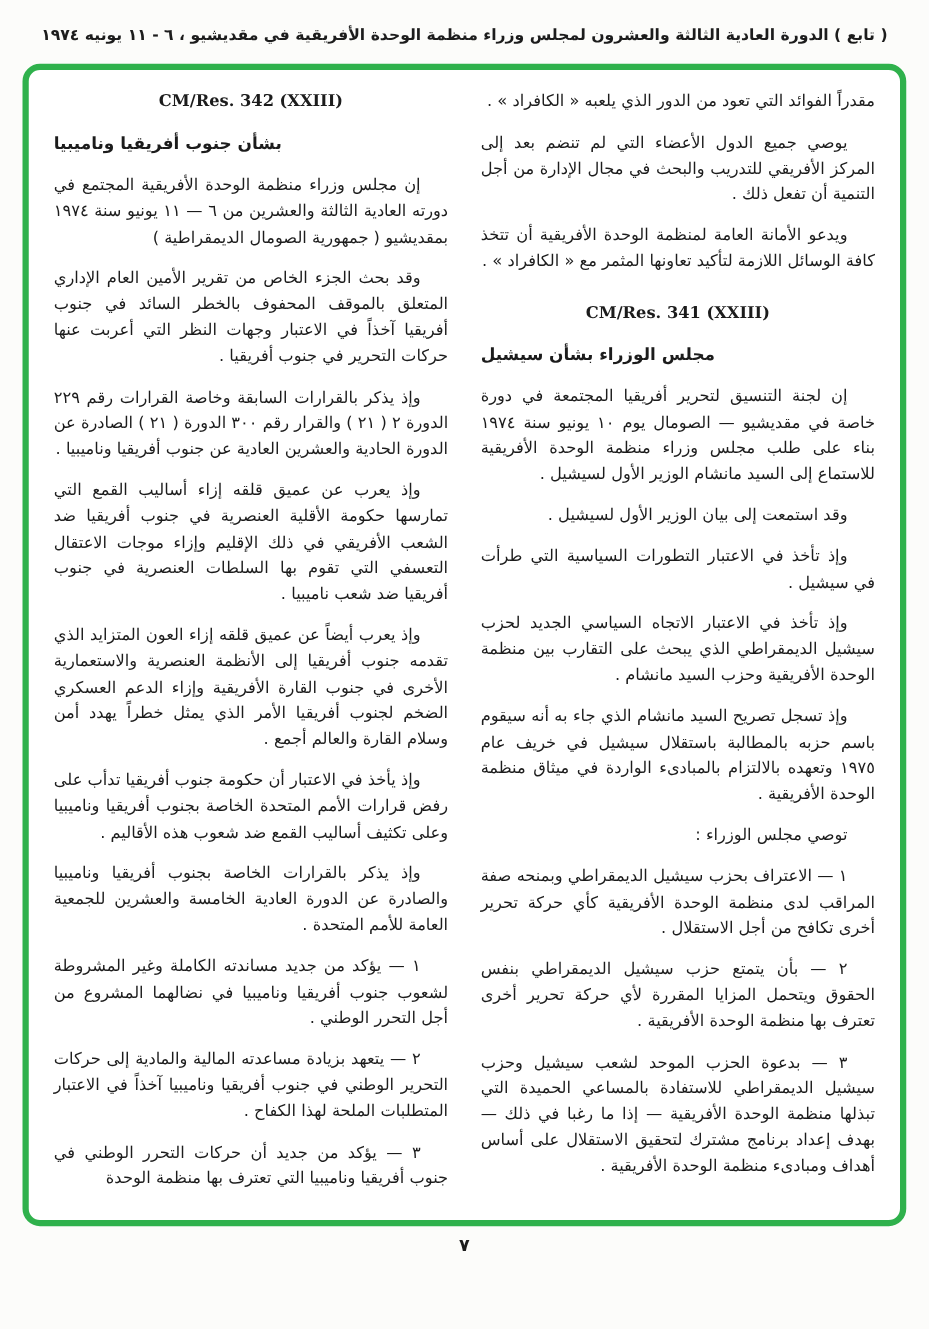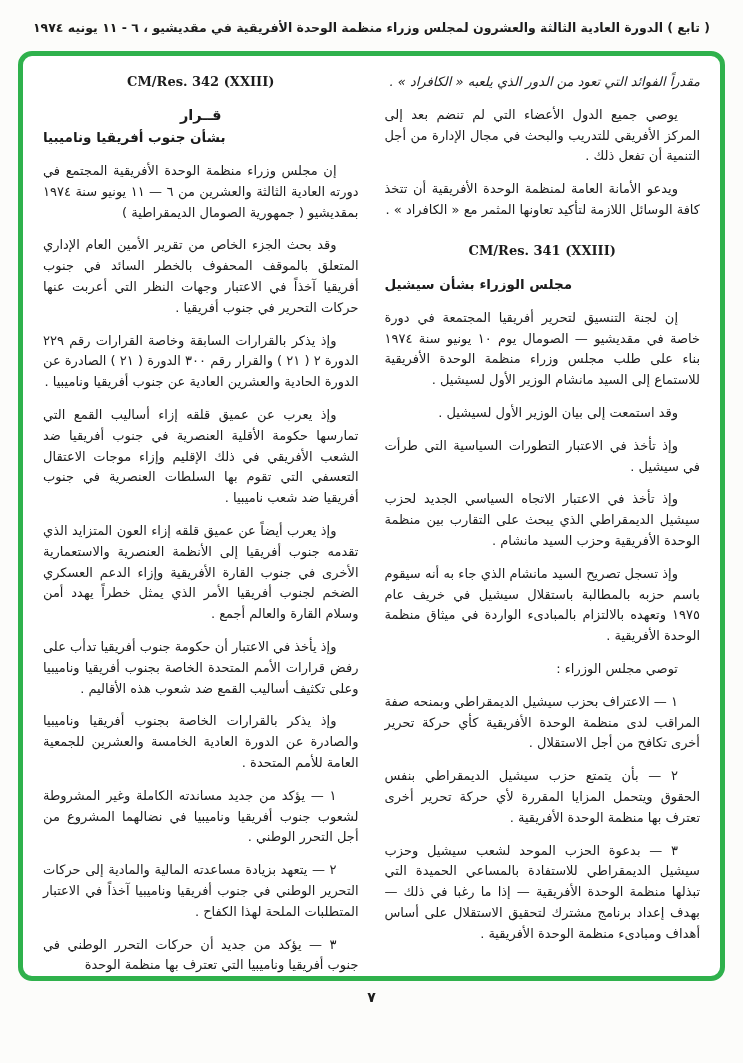--- a/index.html
+++ b/index.html
@@ -34,21 +34,21 @@
     background: #fff;
   }
   .col { flex: 1; min-width: 0; }
   .para {
     font-size: 13px;
     line-height: 1.6;
     text-align: justify;
     text-indent: 22px;
     margin-bottom: 12px;
   }
-  .para.cont { text-indent: 0; font-style: italic; }
+  .para.cont { text-indent: 0; }
   .res-id {
     direction: ltr;
     text-align: center;
     font-family: "DejaVu Serif", serif;
     font-weight: bold;
     font-size: 13px;
     margin: 2px 0 18px;
   }
   .gap-top { margin-top: 22px; }
   .res-title {
@@ -95,21 +95,20 @@
       <p class="para">وإذ تأخذ في الاعتبار الاتجاه السياسي الجديد لحزب سيشيل الديمقراطي الذي يبحث على التقارب بين منظمة الوحدة الأفريقية وحزب السيد مانشام .</p>
       <p class="para">وإذ تسجل تصريح السيد مانشام الذي جاء به أنه سيقوم باسم حزبه بالمطالبة باستقلال سيشيل في خريف عام ١٩٧٥ وتعهده بالالتزام بالمبادىء الواردة في ميثاق منظمة الوحدة الأفريقية .</p>
       <p class="para">توصي مجلس الوزراء :</p>
       <p class="para">١ — الاعتراف بحزب سيشيل الديمقراطي وبمنحه صفة المراقب لدى منظمة الوحدة الأفريقية كأي حركة تحرير أخرى تكافح من أجل الاستقلال .</p>
       <p class="para">٢ — بأن يتمتع حزب سيشيل الديمقراطي بنفس الحقوق ويتحمل المزايا المقررة لأي حركة تحرير أخرى تعترف بها منظمة الوحدة الأفريقية .</p>
       <p class="para">٣ — بدعوة الحزب الموحد لشعب سيشيل وحزب سيشيل الديمقراطي للاستفادة بالمساعي الحميدة التي تبذلها منظمة الوحدة الأفريقية — إذا ما رغبا في ذلك — بهدف إعداد برنامج مشترك لتحقيق الاستقلال على أساس أهداف ومبادىء منظمة الوحدة الأفريقية .</p>
     </section>
 
     <section class="col">
       <div class="res-id">CM/Res. 342 (XXIII)</div>
-      <div class="res-title">قــرار</div>
       <div class="res-subtitle">بشأن جنوب أفريقيا وناميبيا</div>
 
       <p class="para">إن مجلس وزراء منظمة الوحدة الأفريقية المجتمع في دورته العادية الثالثة والعشرين من ٦ — ١١ يونيو سنة ١٩٧٤ بمقديشيو ( جمهورية الصومال الديمقراطية )</p>
       <p class="para">وقد بحث الجزء الخاص من تقرير الأمين العام الإداري المتعلق بالموقف المحفوف بالخطر السائد في جنوب أفريقيا آخذاً في الاعتبار وجهات النظر التي أعربت عنها حركات التحرير في جنوب أفريقيا .</p>
       <p class="para">وإذ يذكر بالقرارات السابقة وخاصة القرارات رقم ٢٢٩ الدورة ٢ ( ٢١ ) والقرار رقم ٣٠٠ الدورة ( ٢١ ) الصادرة عن الدورة الحادية والعشرين العادية عن جنوب أفريقيا وناميبيا .</p>
       <p class="para">وإذ يعرب عن عميق قلقه إزاء أساليب القمع التي تمارسها حكومة الأقلية العنصرية في جنوب أفريقيا ضد الشعب الأفريقي في ذلك الإقليم وإزاء موجات الاعتقال التعسفي التي تقوم بها السلطات العنصرية في جنوب أفريقيا ضد شعب ناميبيا .</p>
       <p class="para">وإذ يعرب أيضاً عن عميق قلقه إزاء العون المتزايد الذي تقدمه جنوب أفريقيا إلى الأنظمة العنصرية والاستعمارية الأخرى في جنوب القارة الأفريقية وإزاء الدعم العسكري الضخم لجنوب أفريقيا الأمر الذي يمثل خطراً يهدد أمن وسلام القارة والعالم أجمع .</p>
       <p class="para">وإذ يأخذ في الاعتبار أن حكومة جنوب أفريقيا تدأب على رفض قرارات الأمم المتحدة الخاصة بجنوب أفريقيا وناميبيا وعلى تكثيف أساليب القمع ضد شعوب هذه الأقاليم .</p>
       <p class="para">وإذ يذكر بالقرارات الخاصة بجنوب أفريقيا وناميبيا والصادرة عن الدورة العادية الخامسة والعشرين للجمعية العامة للأمم المتحدة .</p>
       <p class="para">١ — يؤكد من جديد مساندته الكاملة وغير المشروطة لشعوب جنوب أفريقيا وناميبيا في نضالهما المشروع من أجل التحرر الوطني .</p>

